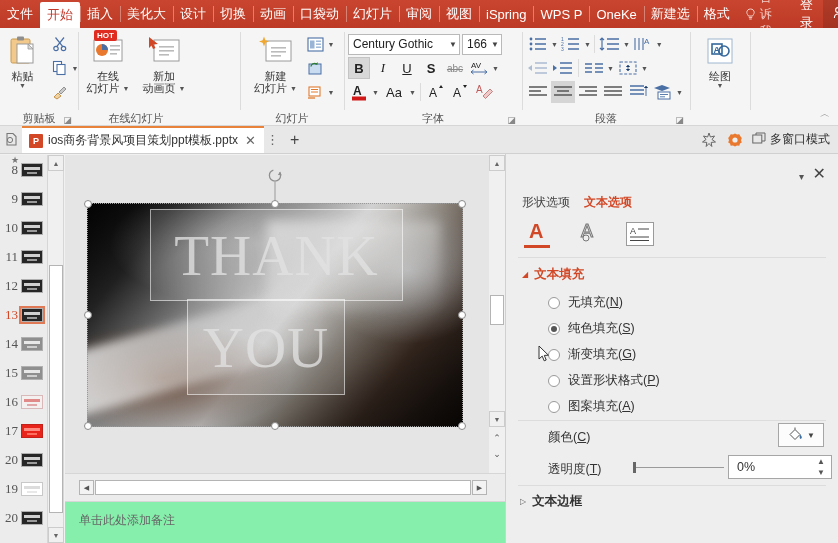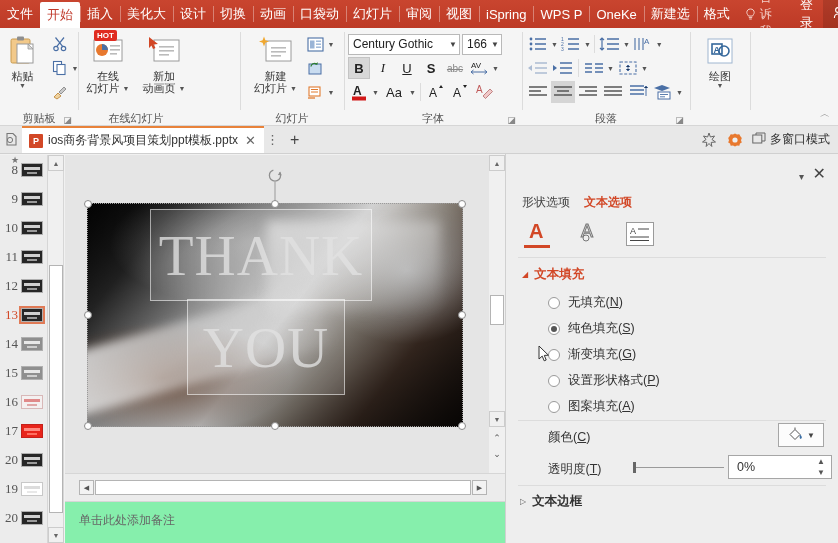--- a/index.html
+++ b/index.html
@@ -208,21 +208,21 @@
   }
   .photo .p3 { position:absolute; left:-6%; top:52%; width:70%; height:28%;
     background: linear-gradient(100deg, rgba(235,235,235,0.85), rgba(190,190,190,0.1));
     transform: rotate(-16deg); filter: blur(5px);
   }
   .photo .p4 { position:absolute; left:48%; top:8%; width:46%; height:40%;
     background: linear-gradient(160deg, rgba(225,225,225,0.75), rgba(120,120,120,0));
     filter: blur(6px);
   }
   .tbox1 {
-    position: absolute; left: 63px; top: 6px; width: 222px; height: 92px;
+    position: absolute; left: 63px; top: 6px; width: 253px; height: 92px;
     border: 1px solid rgba(255,255,255,0.55);
     background: rgba(255,255,255,0.12);
     display: flex; align-items: center; justify-content: center;
   }
   .tbox2 {
     position: absolute; left: 100px; top: 96px; width: 158px; height: 96px;
     border: 1px solid rgba(255,255,255,0.55);
     background: rgba(255,255,255,0.12);
     display: flex; align-items: center; justify-content: center;
   }

